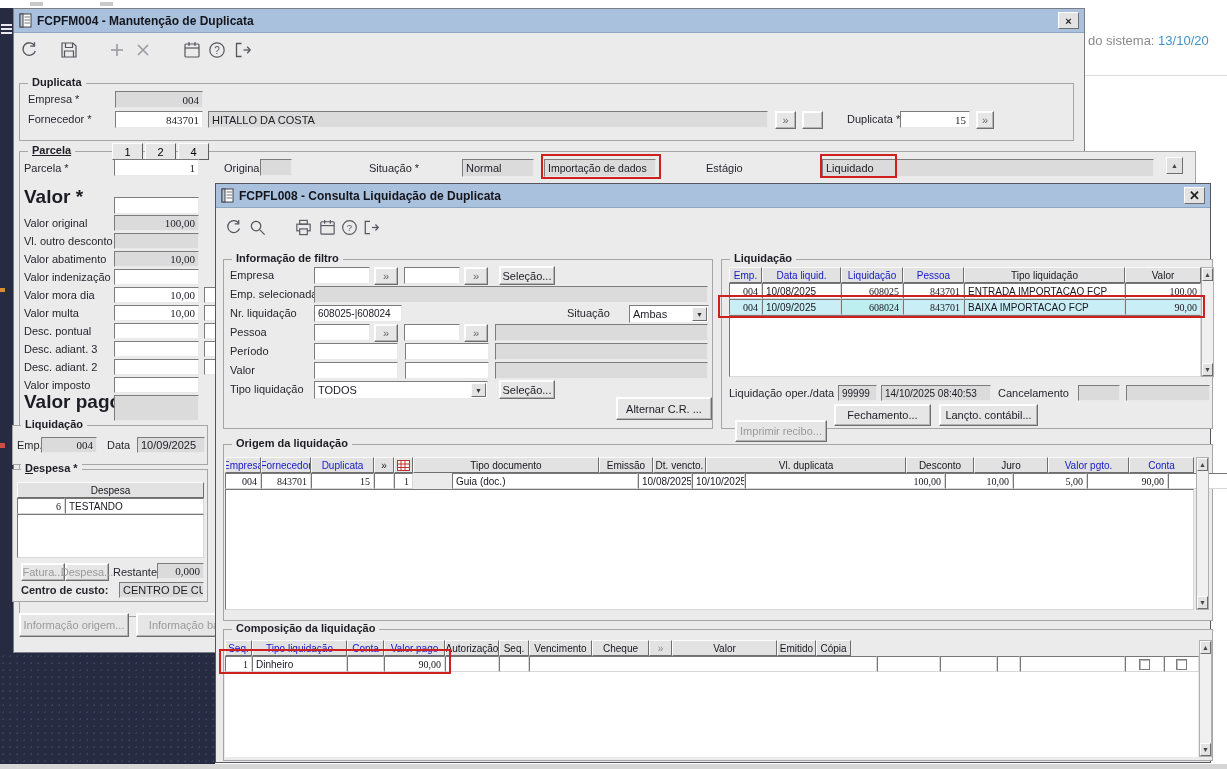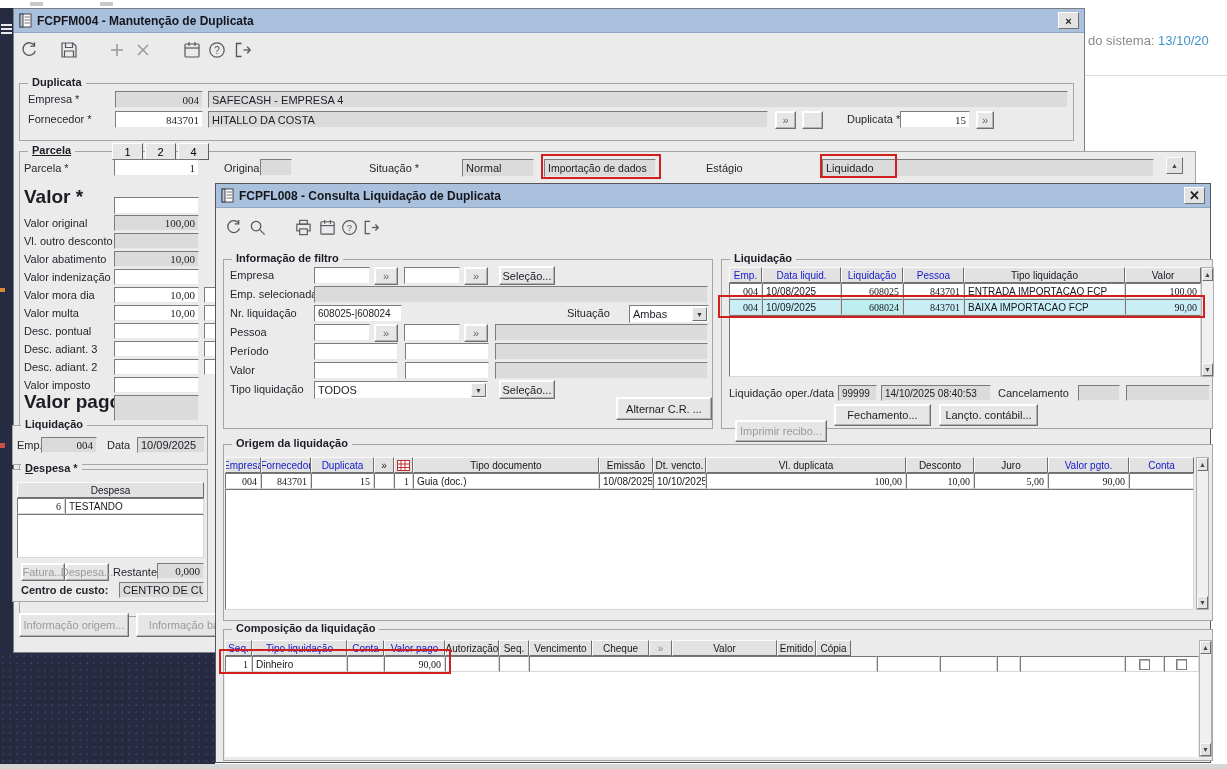--- a/index.html
+++ b/index.html
@@ -138,21 +138,20 @@
         <path d="M9.5 3.5 H4.5 V16.5 H9.5"></path>
         <path d="M11.5 10 H18"></path>
         <path d="M15.2 6.8 L18.2 10 L15.2 13.2"></path>
       </svg>
   </div>
 
   <div class="gb" style="left:5px;top:74px;width:1055px;height:58px;">
     <span class="leg">Duplicata</span>
     <span class="lbl" style="left:8px;top:9px;">Empresa *</span>
     <div class="fld g ar" style="left:95px;top:7px;width:88px;height:17px;">004</div>
-    <div class="fld g" style="left:188px;top:7px;width:860px;height:17px;">SAFECASH -  EMPRESA 4</div>
     <span class="lbl" style="left:8px;top:29px;">Fornecedor *</span>
     <div class="fld ar" style="left:95px;top:27px;width:88px;height:17px;">843701</div>
     <div class="fld g" style="left:188px;top:27px;width:560px;height:17px;">HITALLO DA COSTA</div>
     <div class="btn" style="left:755px;top:27px;width:21px;height:18px;color:#666;">»</div>
     <div class="btn" style="left:782px;top:27px;width:21px;height:18px;"></div>
     <span class="lbl" style="left:827px;top:29px;">Duplicata *</span>
     <div class="fld ar" style="left:880px;top:27px;width:70px;height:17px;">15</div>
     <div class="btn" style="left:956px;top:27px;width:18px;height:18px;color:#666;">»</div>
   </div>
 
@@ -410,21 +409,21 @@
       <div class="th" style="width:74px;">Juro</div>
       <div class="th hb" style="width:81px;">Valor pgto.</div>
       <div class="th hb" style="width:65px;">Conta</div>
     </div>
     <div class="trow" style="left:1px;top:28px;">
       <div class="td ar" style="width:36px;">004</div>
       <div class="td ar" style="width:50px;">843701</div>
       <div class="td ar" style="width:63px;">15</div>
       <div class="td" style="width:20px;"></div>
       <div class="td ar" style="width:19px;">1</div>
-      <div class="td" style="width:186px;">Guia (doc.)</div>
+      <div class="td" style="width:186px;margin-left:39px;">Guia (doc.)</div>
       <div class="td" style="width:54px;">10/08/2025</div>
       <div class="td" style="width:53px;">10/10/2025</div>
       <div class="td ar" style="width:200px;">100,00</div>
       <div class="td ar" style="width:68px;">10,00</div>
       <div class="td ar" style="width:74px;">5,00</div>
       <div class="td ar" style="width:81px;">90,00</div>
       <div class="td" style="width:65px;"></div>
     </div>
     <div style="position:absolute;left:1px;top:44px;width:969px;height:121px;background:#fff;border:1px solid;border-color:#777 #d8d8d8 #d8d8d8 #777;"></div>
     <div class="sb" style="left:972px;top:12px;height:153px;">

